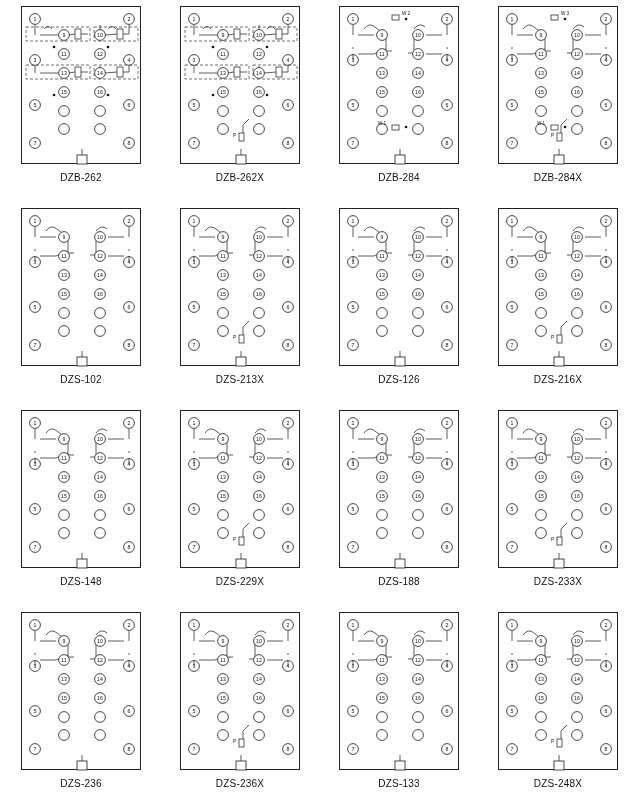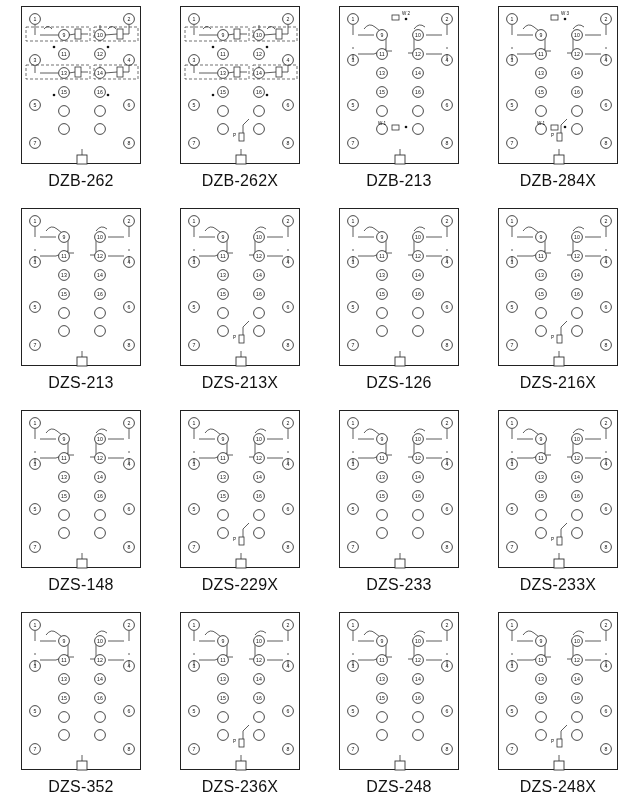--- a/index.html
+++ b/index.html
@@ -22,21 +22,21 @@
     position:relative;
     width:120px;
     height:158px;
     border:1px solid #222;
     box-sizing:border-box;
     background:#fff;
   }
   .diagram svg{position:absolute;left:0;top:0;}
   .caption{
     margin-top:8px;
-    font-size:16px;
+    font-size:10px;
     letter-spacing:0.2px;
     text-align:center;
   }
   
   .term circle{fill:#fff;stroke:#333;stroke-width:0.9;}
   .term text{font-size:5.2px;fill:#111;font-family:"Liberation Sans",sans-serif;}
   .wire{stroke:#333;stroke-width:0.8;fill:none;}
   .dash{stroke:#333;stroke-width:0.7;fill:none;stroke-dasharray:3 2;}
   .dot{fill:#111;}
   .lbl{font-size:4.6px;fill:#111;}
@@ -360,21 +360,21 @@
           <g class="term">
     <circle cx="78" cy="122" r="5.4"></circle>
     <text x="78" y="123.9" text-anchor="middle"></text>
   </g>
           <text class="lbl" x="62" y="8">W 2</text>
           <text class="lbl" x="38" y="118">W 1</text>
           <rect class="foot" x="55" y="148" width="10" height="9"></rect>
           <line class="wire" x1="60" y1="142" x2="60" y2="148"></line>
         </svg>
       </div>
-      <div class="caption">DZB-213</div>
+      <div class="caption">DZB-284</div>
     </div>
     <div class="cell">
       <div class="diagram">
         <svg width="120" height="158" viewBox="0 0 120 158">
           <g class="term">
     <circle cx="13" cy="12" r="5.4"></circle>
     <text x="13" y="13.9" text-anchor="middle">1</text>
   </g>
           <g class="term">
     <circle cx="13" cy="53" r="5.4"></circle>
@@ -567,21 +567,21 @@
     <text x="42" y="123.9" text-anchor="middle"></text>
   </g>
           <g class="term">
     <circle cx="78" cy="122" r="5.4"></circle>
     <text x="78" y="123.9" text-anchor="middle"></text>
   </g>
           <rect class="foot" x="55" y="148" width="10" height="9"></rect>
           <line class="wire" x1="60" y1="142" x2="60" y2="148"></line>
         </svg>
       </div>
-      <div class="caption">DZS-213</div>
+      <div class="caption">DZS-102</div>
     </div>
     <div class="cell">
       <div class="diagram">
         <svg width="120" height="158" viewBox="0 0 120 158">
           <g class="term">
     <circle cx="13" cy="12" r="5.4"></circle>
     <text x="13" y="13.9" text-anchor="middle">1</text>
   </g>
           <g class="term">
     <circle cx="13" cy="53" r="5.4"></circle>
@@ -1170,21 +1170,21 @@
     <text x="42" y="123.9" text-anchor="middle"></text>
   </g>
           <g class="term">
     <circle cx="78" cy="122" r="5.4"></circle>
     <text x="78" y="123.9" text-anchor="middle"></text>
   </g>
           <rect class="foot" x="55" y="148" width="10" height="9"></rect>
           <line class="wire" x1="60" y1="142" x2="60" y2="148"></line>
         </svg>
       </div>
-      <div class="caption">DZS-233</div>
+      <div class="caption">DZS-188</div>
     </div>
     <div class="cell">
       <div class="diagram">
         <svg width="120" height="158" viewBox="0 0 120 158">
           <g class="term">
     <circle cx="13" cy="12" r="5.4"></circle>
     <text x="13" y="13.9" text-anchor="middle">1</text>
   </g>
           <g class="term">
     <circle cx="13" cy="53" r="5.4"></circle>
@@ -1371,21 +1371,21 @@
     <text x="42" y="123.9" text-anchor="middle"></text>
   </g>
           <g class="term">
     <circle cx="78" cy="122" r="5.4"></circle>
     <text x="78" y="123.9" text-anchor="middle"></text>
   </g>
           <rect class="foot" x="55" y="148" width="10" height="9"></rect>
           <line class="wire" x1="60" y1="142" x2="60" y2="148"></line>
         </svg>
       </div>
-      <div class="caption">DZS-352</div>
+      <div class="caption">DZS-236</div>
     </div>
     <div class="cell">
       <div class="diagram">
         <svg width="120" height="158" viewBox="0 0 120 158">
           <g class="term">
     <circle cx="13" cy="12" r="5.4"></circle>
     <text x="13" y="13.9" text-anchor="middle">1</text>
   </g>
           <g class="term">
     <circle cx="13" cy="53" r="5.4"></circle>
@@ -1572,21 +1572,21 @@
     <text x="42" y="123.9" text-anchor="middle"></text>
   </g>
           <g class="term">
     <circle cx="78" cy="122" r="5.4"></circle>
     <text x="78" y="123.9" text-anchor="middle"></text>
   </g>
           <rect class="foot" x="55" y="148" width="10" height="9"></rect>
           <line class="wire" x1="60" y1="142" x2="60" y2="148"></line>
         </svg>
       </div>
-      <div class="caption">DZS-248</div>
+      <div class="caption">DZS-133</div>
     </div>
     <div class="cell">
       <div class="diagram">
         <svg width="120" height="158" viewBox="0 0 120 158">
           <g class="term">
     <circle cx="13" cy="12" r="5.4"></circle>
     <text x="13" y="13.9" text-anchor="middle">1</text>
   </g>
           <g class="term">
     <circle cx="13" cy="53" r="5.4"></circle>

